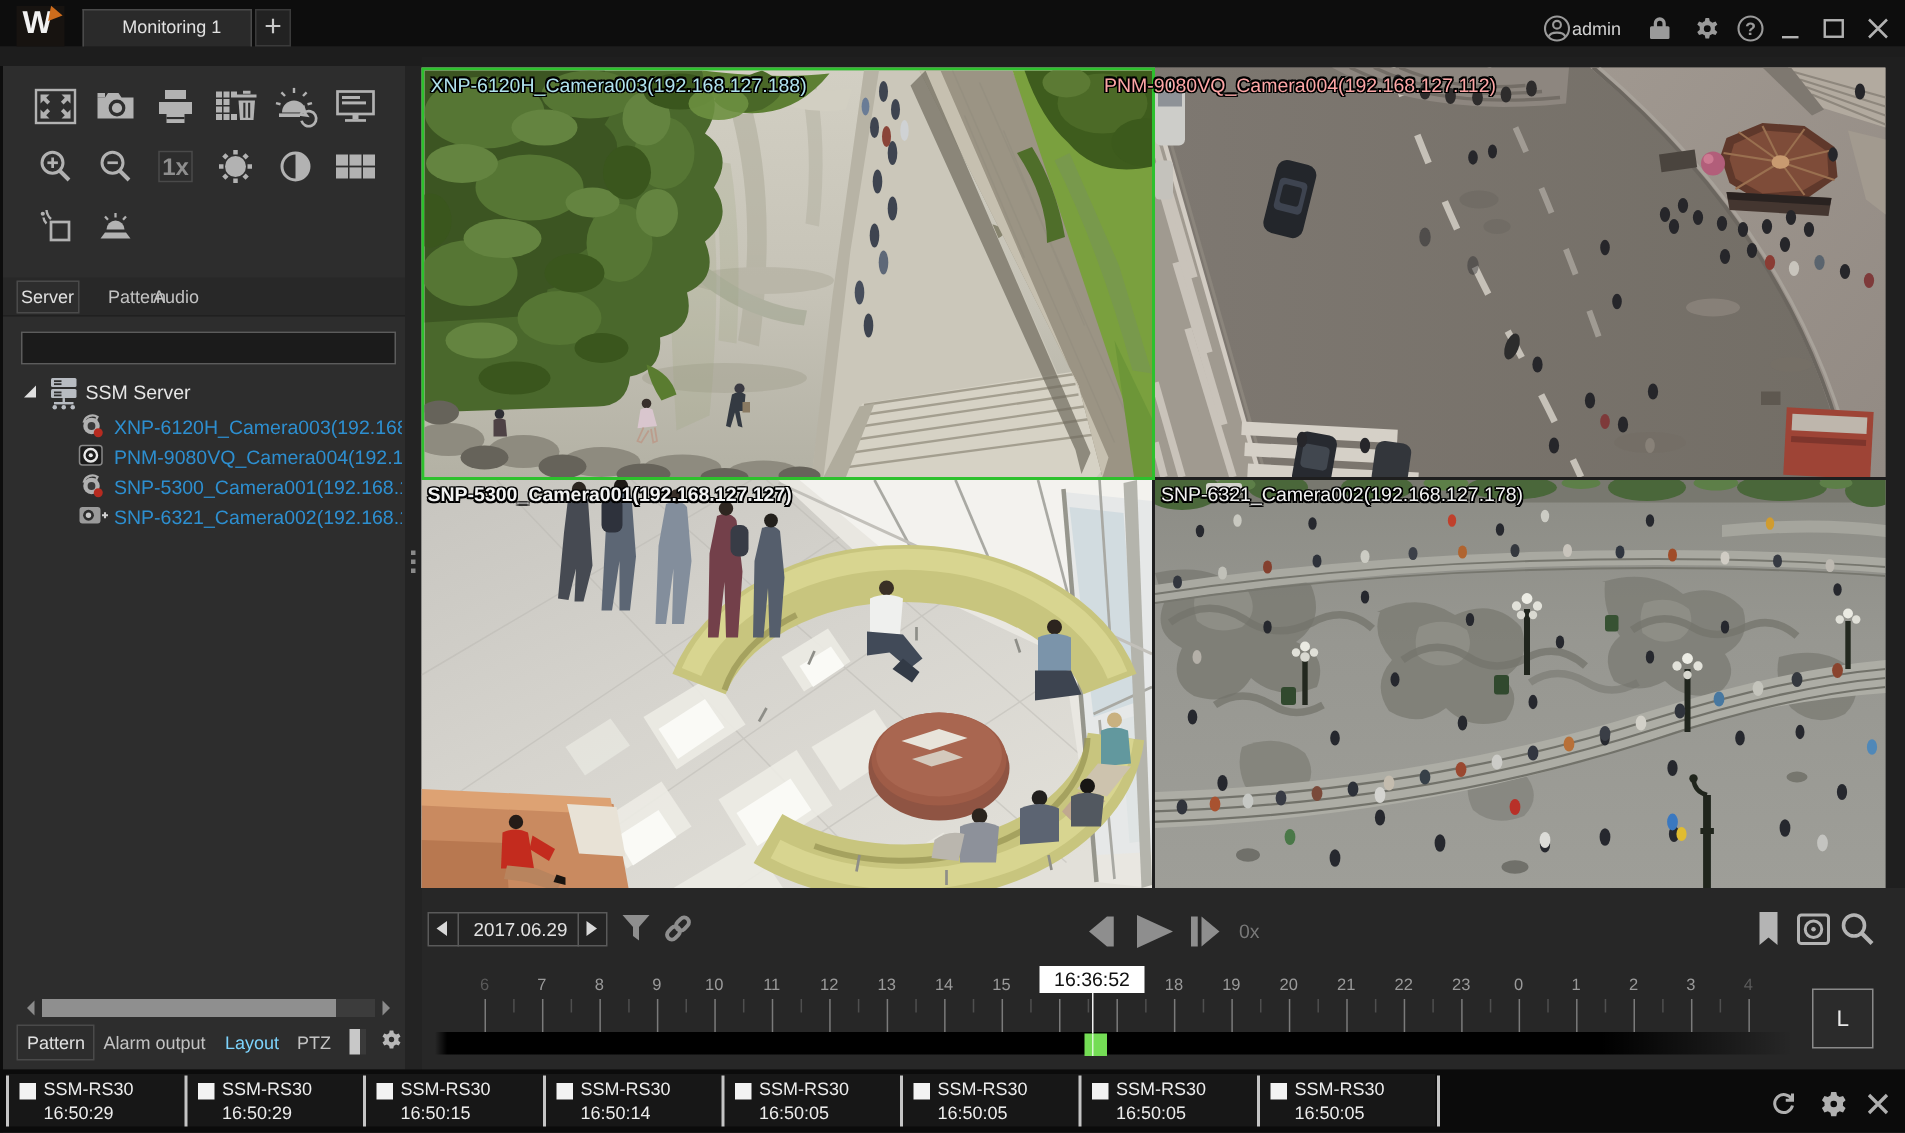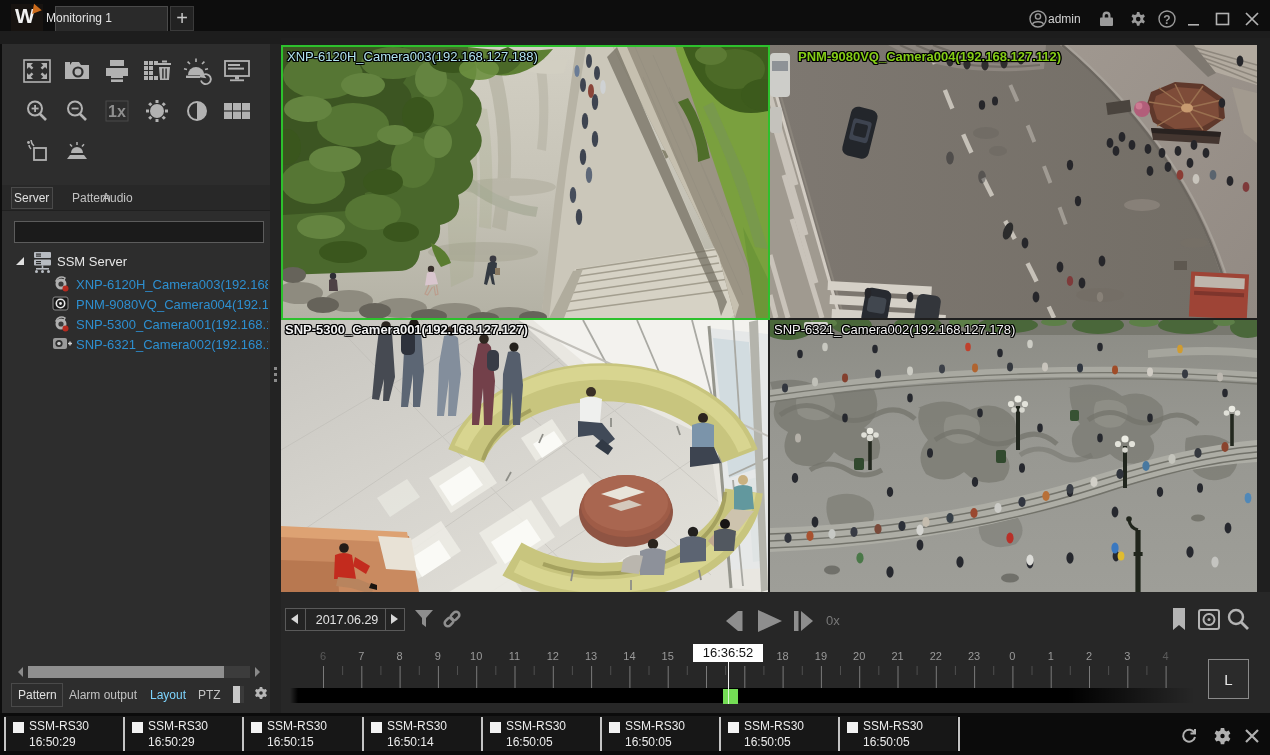--- a/index.html
+++ b/index.html
@@ -10,21 +10,21 @@
 <body>
 
 <div class="abs" style="left:0;top:0;width:1270px;height:31px;background:#0d0d0d"></div>
 <div class="abs" style="left:0;top:31px;width:1270px;height:13px;background:#1d1d1d"></div>
 
 <div class="abs" style="left:11px;top:4px;width:32px;height:27px;background:#171310"></div>
 <div class="abs" style="left:15px;top:4px;width:26px;height:26px;color:#f2f2f2;font-size:21px;font-weight:bold;font-family:'Liberation Sans',sans-serif">W</div>
 <div class="abs" style="left:30px;top:6px;width:0;height:0;border-left:5px solid transparent;border-right:5px solid transparent;border-top:9px solid #cd6c1c;transform:rotate(40deg)"></div>
 
 <div class="abs" style="left:55px;top:6px;width:113px;height:25px;background:#2a2a2a;border:1px solid #4a4a4a;border-bottom:none"></div>
-<div class="abs" style="left:46px;top:11px;width:113px;height:15px;color:#e2e2e2;font-size:12px;">Monitoring 1</div>
+<div class="abs" style="left:58px;top:11px;width:113px;height:15px;color:#e2e2e2;font-size:12px;text-align:center">Monitoring 1</div>
 <div class="abs" style="left:170px;top:6px;width:24px;height:25px;background:#222;border:1px solid #3a3a3a"></div>
 <div class="abs" style="left:170px;top:7px;width:24px;height:22px;color:#c8c8c8;font-size:20px;font-weight:400;text-align:center;line-height:22px">+</div>
 
 <svg class="abs" style="left:1028px;top:9px" width="240" height="20" viewBox="0 0 240 20">
   <g fill="none" stroke="#9a9a9a" stroke-width="1.4">
     <circle cx="10" cy="10" r="8"></circle>
     <circle cx="10" cy="7.5" r="2.6"></circle>
     <path d="M4.5,15.5 C5.5,11.8 14.5,11.8 15.5,15.5"></path>
   </g>
   <g fill="#9a9a9a">
@@ -896,21 +896,21 @@
 <ellipse cx="260" cy="240" rx="3.6" ry="5.4" fill="#dcdcd8"></ellipse>
 <ellipse cx="198" cy="27" rx="2.8" ry="4.2" fill="#c0402c"></ellipse>
 <ellipse cx="260" cy="24" rx="2.8" ry="4.2" fill="#ccccc4"></ellipse>
 <ellipse cx="410" cy="29" rx="2.8" ry="4.2" fill="#d09c30"></ellipse>
 <ellipse cx="55" cy="27" rx="2.8" ry="4.2" fill="#c8c8c0"></ellipse>
 </g>
 </svg>
 </div>
 
 <div class="abs" style="left:287px;top:49px;color:#b0e2ee;font-size:13px;font-weight:normal;text-shadow:-1px -1px 0 #000,1px -1px 0 #000,-1px 1px 0 #000,1px 1px 0 #000,0 1px 0 #000,0 -1px 0 #000,1px 0 0 #000,-1px 0 0 #000">XNP-6120H_Camera003(192.168.127.188)</div>
-<div class="abs" style="left:798px;top:49px;color:#84cc16;font-size:13px;font-weight:bold;text-shadow:-1px -1px 0 #000,1px -1px 0 #000,-1px 1px 0 #000,1px 1px 0 #000,0 1px 0 #000,0 -1px 0 #000,1px 0 0 #000,-1px 0 0 #000">PNM-9080VQ_Camera004(192.168.127.112)</div>
+<div class="abs" style="left:736px;top:49px;color:#fca5a5;font-size:13px;font-weight:normal;text-shadow:-1px -1px 0 #000,1px -1px 0 #000,-1px 1px 0 #000,1px 1px 0 #000,0 1px 0 #000,0 -1px 0 #000,1px 0 0 #000,-1px 0 0 #000">PNM-9080VQ_Camera004(192.168.127.112)</div>
 <div class="abs" style="left:285px;top:322px;color:#f2f2f2;font-size:13px;font-weight:bold;text-shadow:-1px -1px 0 #000,1px -1px 0 #000,-1px 1px 0 #000,1px 1px 0 #000,0 1px 0 #000,0 -1px 0 #000,1px 0 0 #000,-1px 0 0 #000">SNP-5300_Camera001(192.168.127.127)</div>
 <div class="abs" style="left:774px;top:322px;color:#f2f2f2;font-size:13px;font-weight:normal;text-shadow:-1px -1px 0 #000,1px -1px 0 #000,-1px 1px 0 #000,1px 1px 0 #000,0 1px 0 #000,0 -1px 0 #000,1px 0 0 #000,-1px 0 0 #000">SNP-6321_Camera002(192.168.127.178)</div>
 
 <div class="abs" style="left:281px;top:592px;width:989px;height:121px;background:#272727"></div>
 
 <div class="abs" style="left:285px;top:608px;width:120px;height:23px;border:1px solid #5a5a5a;background:#242424"></div>
 <div class="abs" style="left:305px;top:608px;width:1px;height:23px;background:#5a5a5a"></div>
 <div class="abs" style="left:385px;top:608px;width:1px;height:23px;background:#5a5a5a"></div>
 <div class="abs" style="left:291px;top:614px;width:0;height:0;border-top:5px solid transparent;border-bottom:5px solid transparent;border-right:7px solid #d8d8d8"></div>
 <div class="abs" style="left:309px;top:613px;width:76px;height:15px;color:#e2e2e2;font-size:12.5px;text-align:center">2017.06.29</div>

